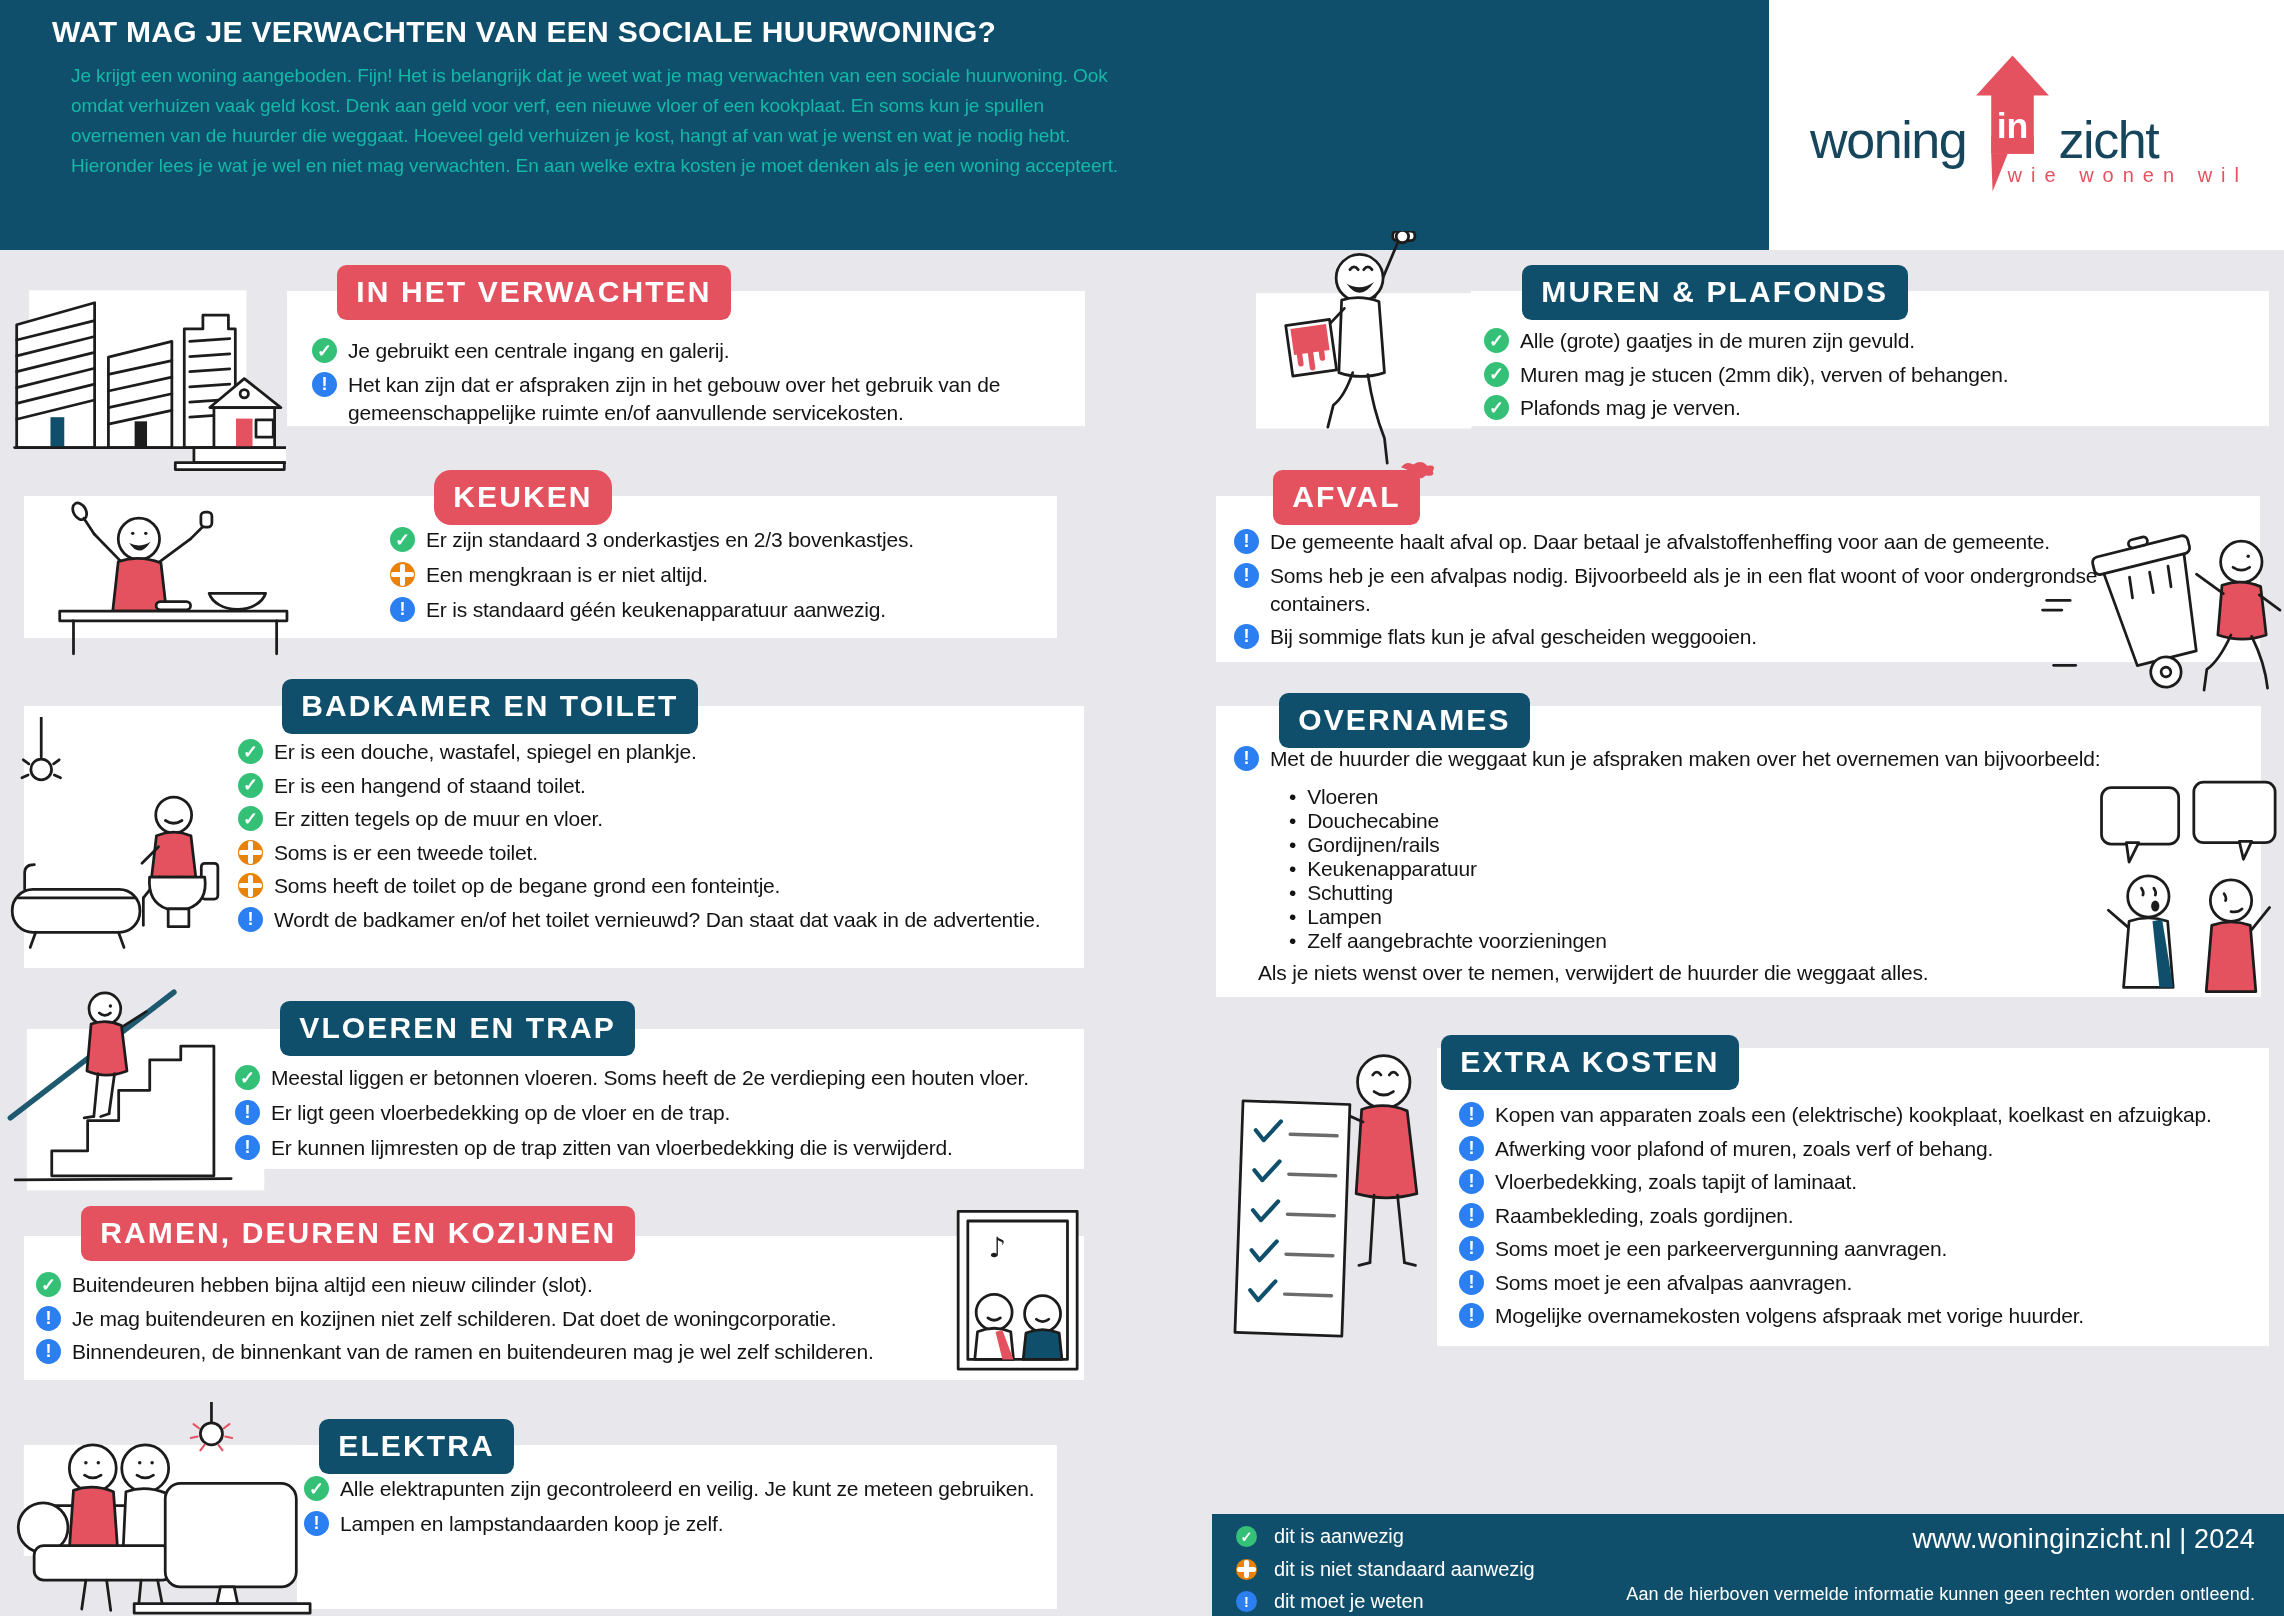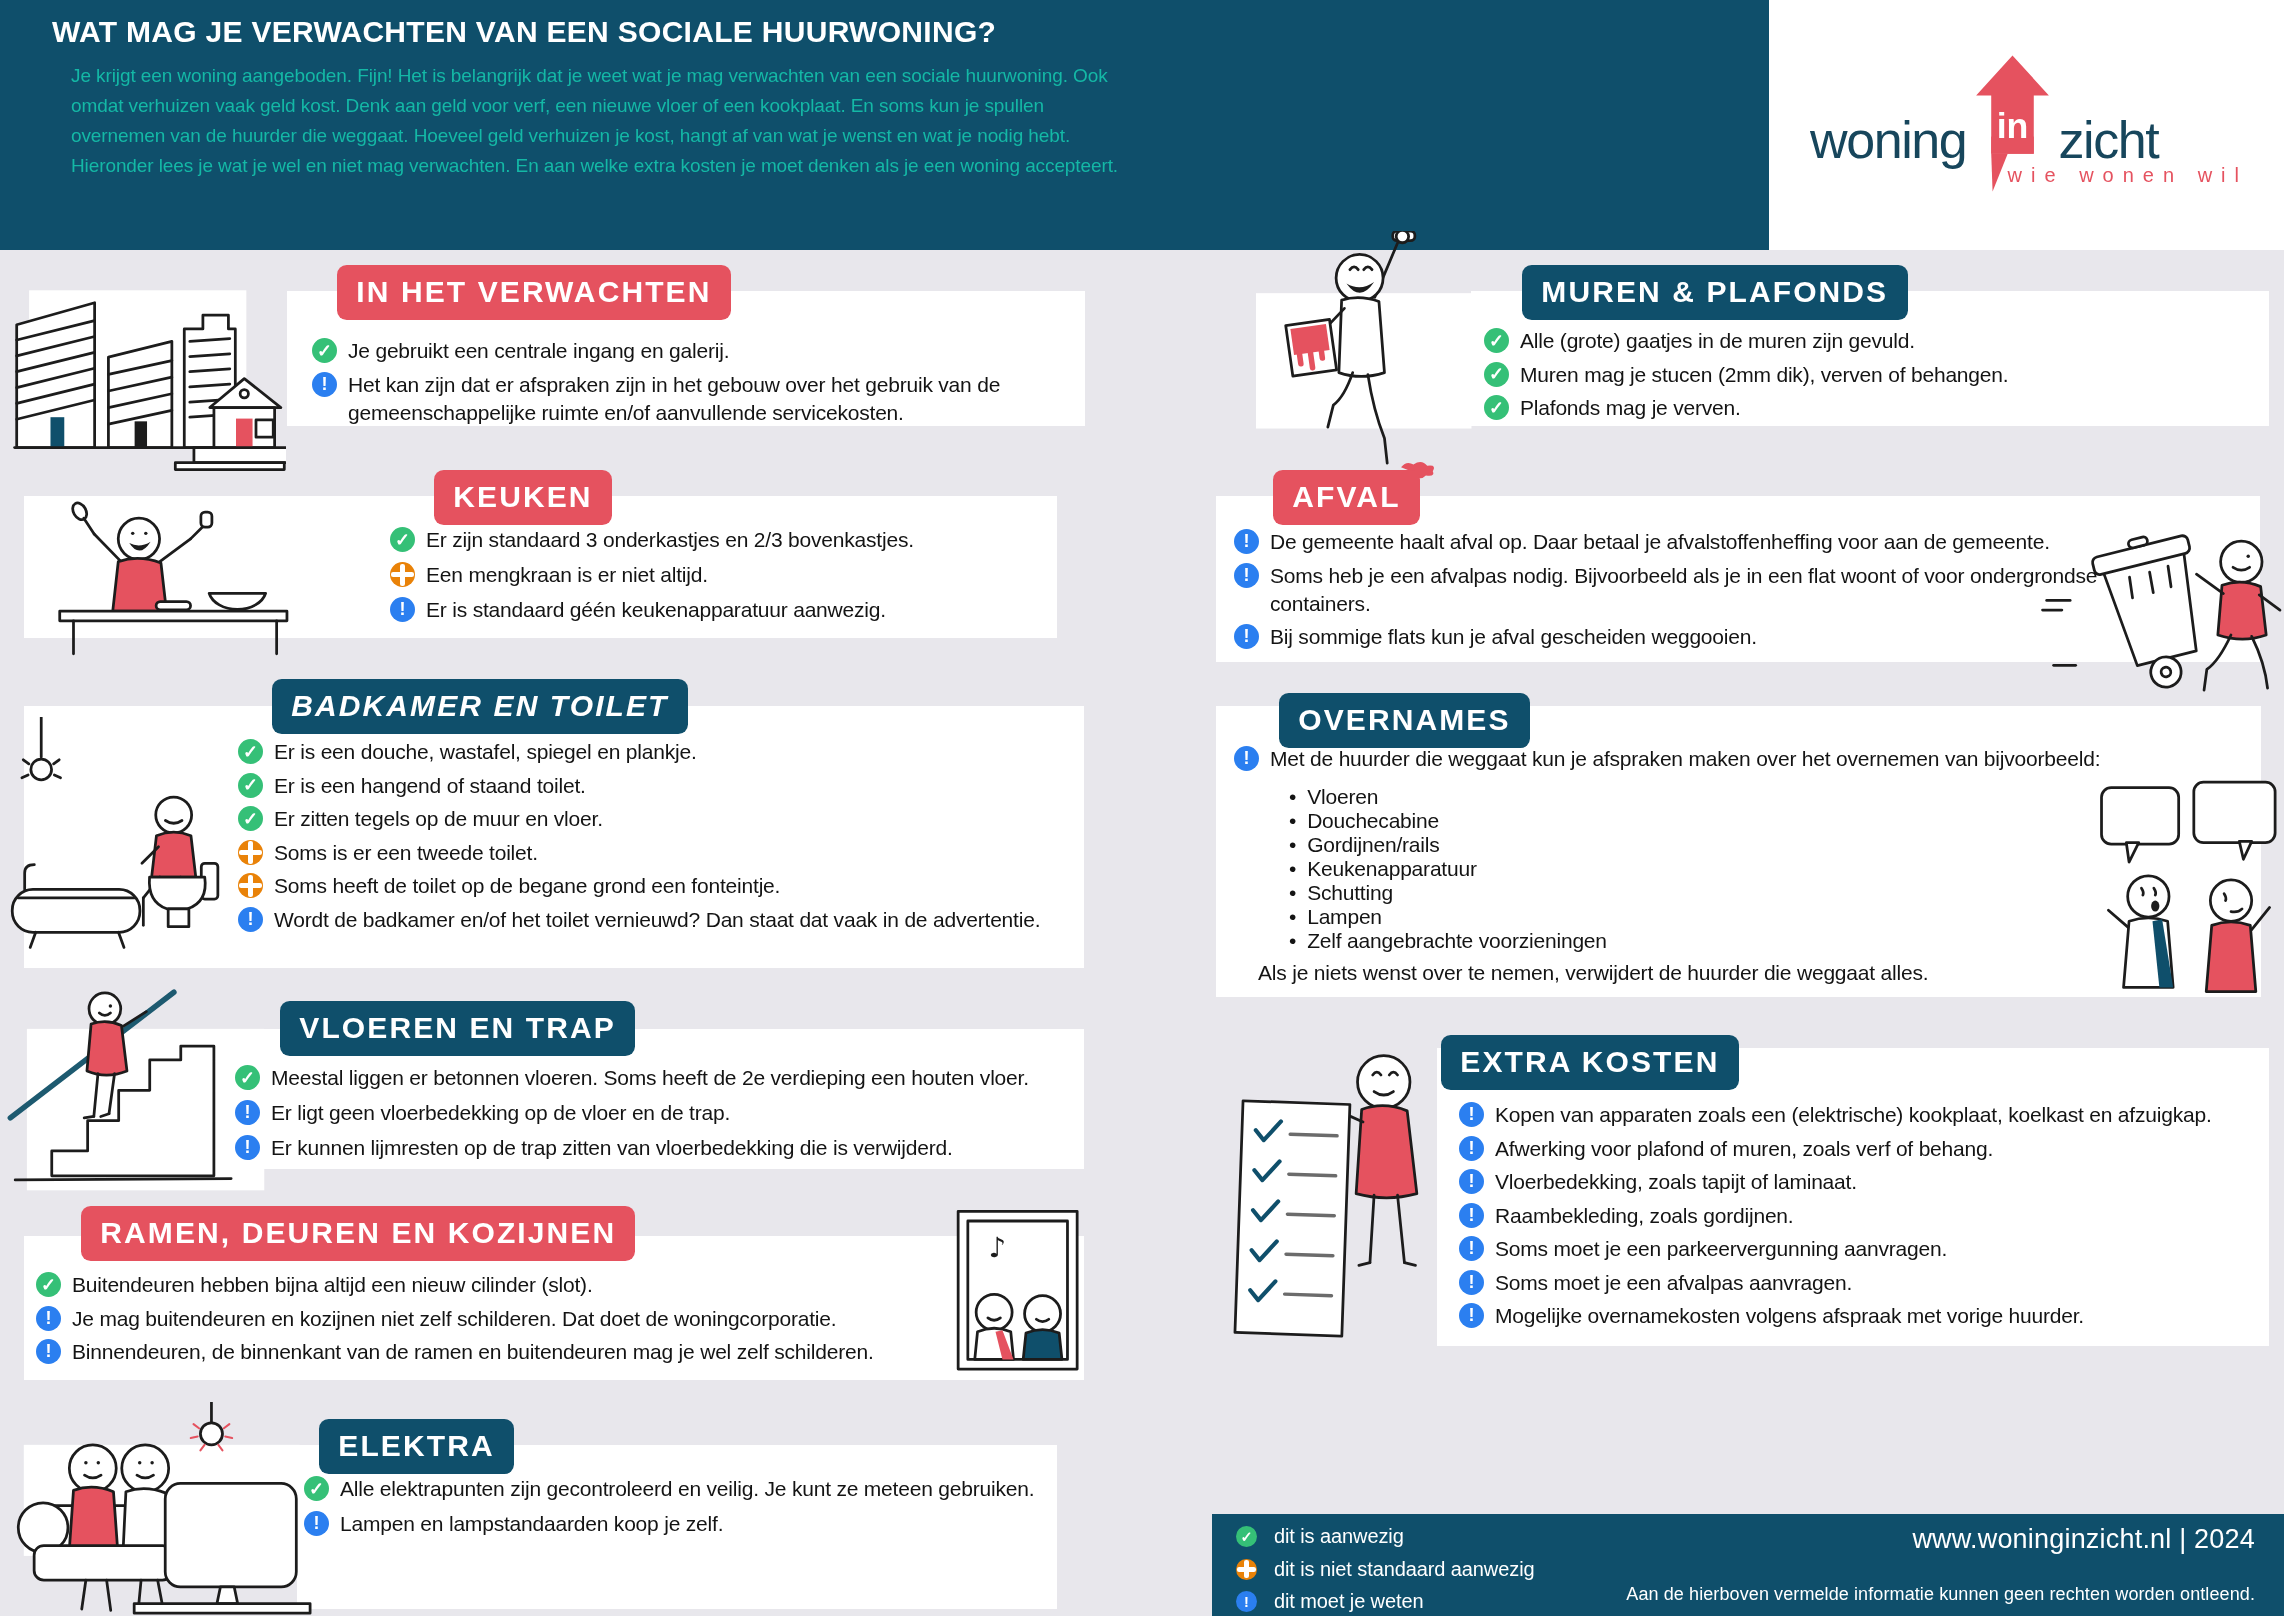--- a/index.html
+++ b/index.html
@@ -30,22 +30,22 @@
   #card-muren{left:1471px;top:291px;width:798px;height:135px;}
   #card-afval{left:1216px;top:496px;width:1044px;height:166px;}
   #card-overnames{left:1216px;top:706px;width:1045px;height:291px;}
   #card-extra{left:1437px;top:1048px;width:832px;height:298px;}
 
   
   .badge{position:absolute;color:#fff;font-weight:bold;font-size:30px;letter-spacing:2.1px;padding:10.4px 19.3px;border-radius:9.7px;z-index:6;white-space:nowrap;}
   .badge.red{background:#e5525f;}
   .badge.teal{background:#0f4f6b;}
   #badge-appartement{left:337px;top:265px;}
-  #badge-keuken{left:434px;top:470px;}
-  #badge-badkamer{left:272px;top:679px;font-style:italic;}
+  #badge-keuken{left:434px;top:470px;border-radius:17px;}
+  #badge-badkamer{left:282px;top:679px;}
   #badge-vloeren{left:280px;top:1001px;}
   #badge-ramen{left:81px;top:1206px;}
   #badge-elektra{left:319px;top:1419px;}
   #badge-muren{left:1522px;top:265px;}
   #badge-afval{left:1273px;top:470px;}
   #badge-overnames{left:1279px;top:693px;}
   #badge-extra{left:1441px;top:1035px;}
 
   
   .items{position:absolute;z-index:5;}

